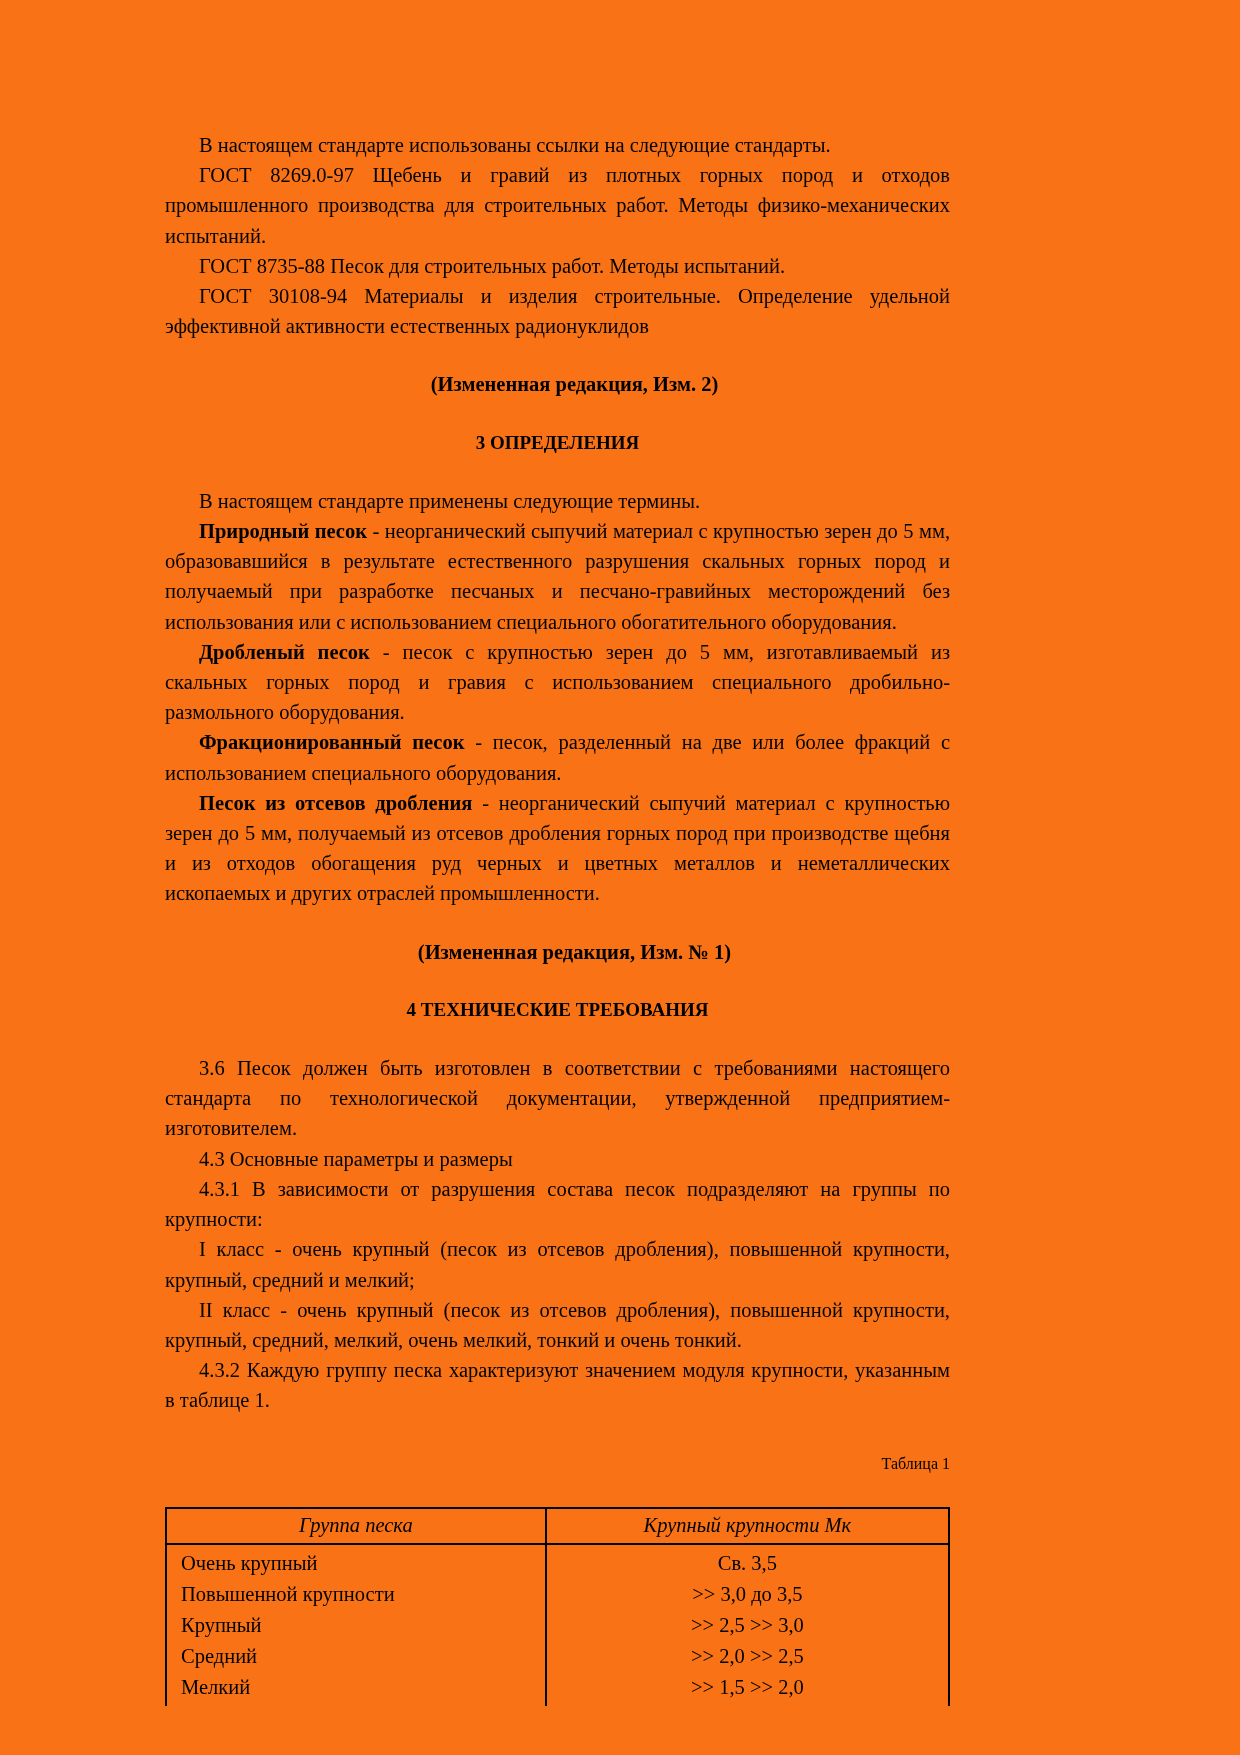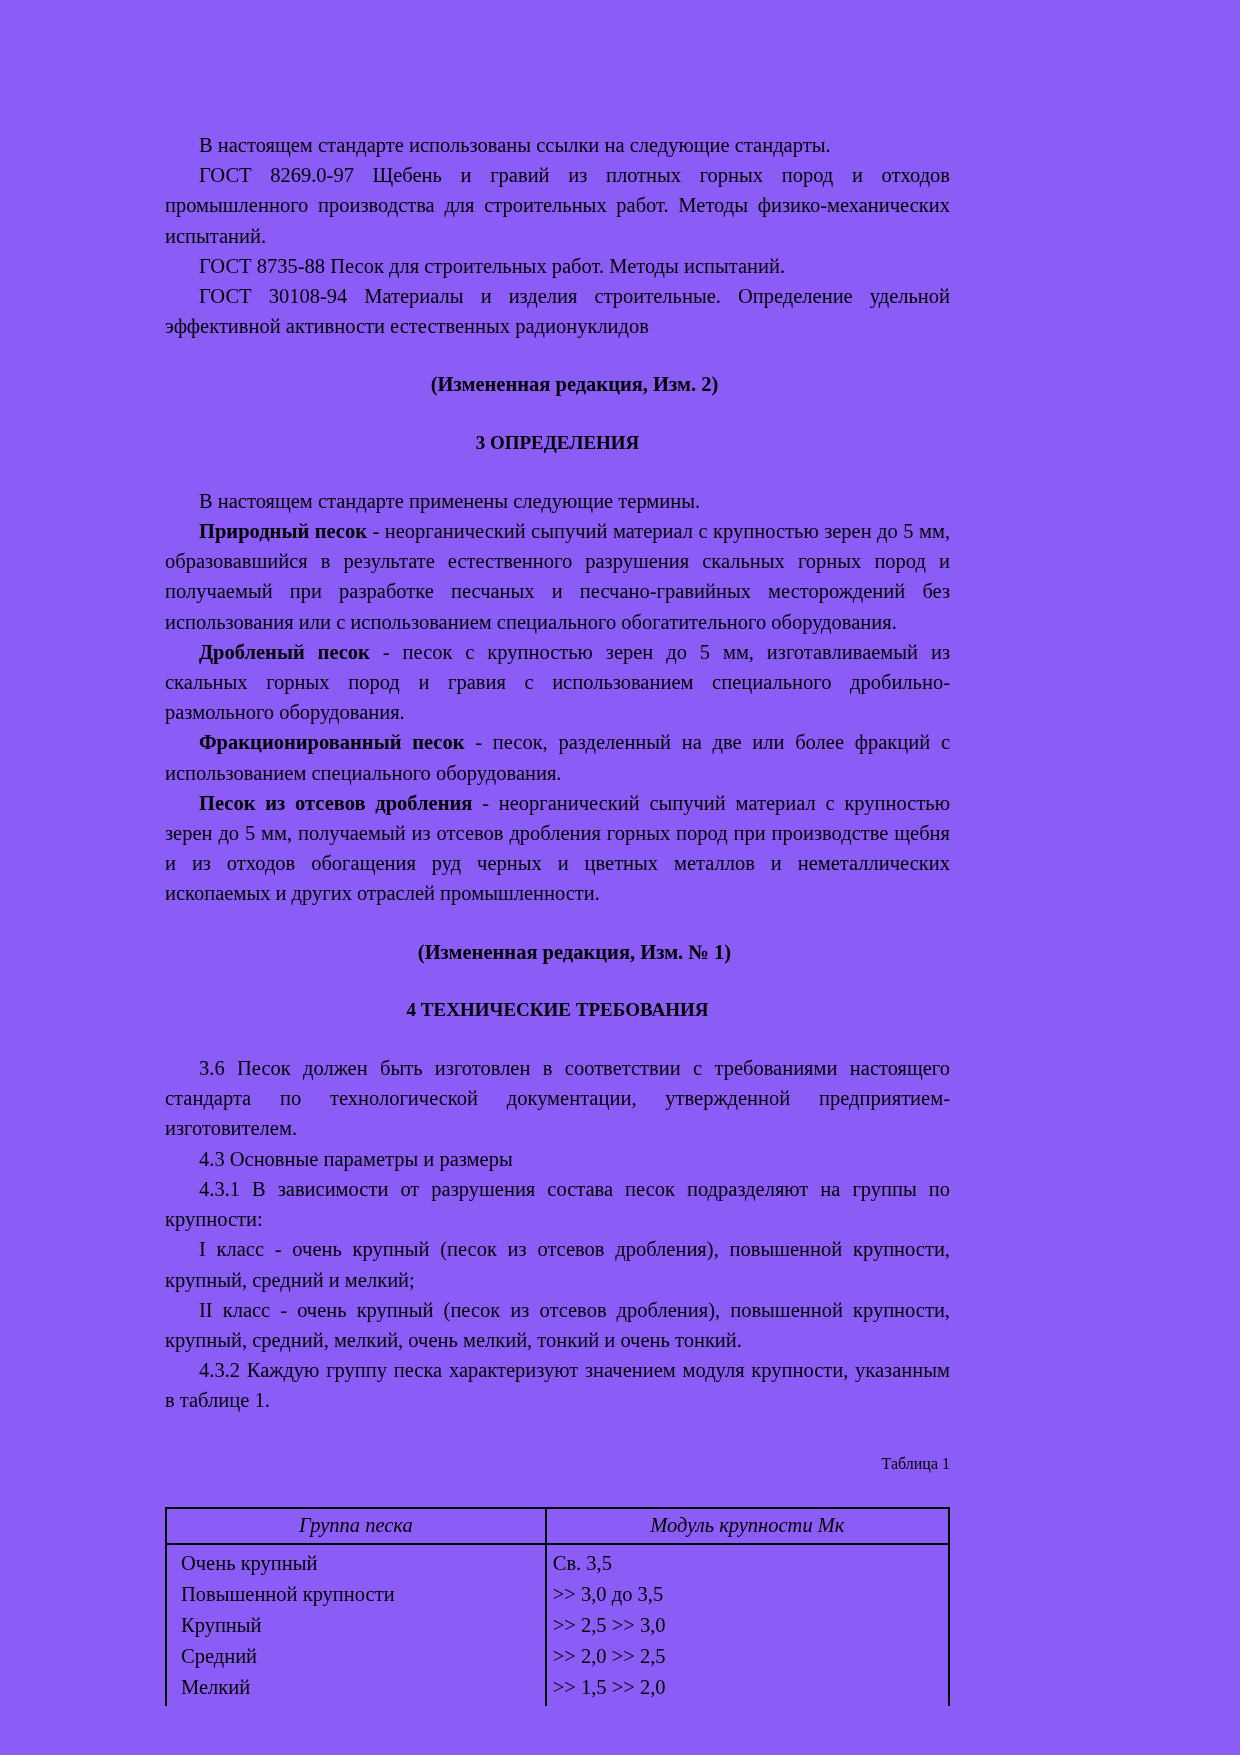--- a/index.html
+++ b/index.html
@@ -8,21 +8,21 @@
     background: #ffffff;
   }
   body {
     font-family: "Liberation Serif", "DejaVu Serif", serif;
     color: #000000;
   }
   .page {
     position: relative;
     width: 1240px;
     height: 1755px;
-    background: #8b5cf6;
+    background: #f97316;
     box-sizing: border-box;
     overflow: hidden;
   }
   .content {
     position: absolute;
     left: 165px;
     top: 130px;
     width: 785px;
   }
   p {
@@ -78,21 +78,21 @@
     padding: 2px 6px 3px 6px;
     font-style: italic;
   }
   table.doc-table .cl {
     text-align: left;
     padding: 1px 6px 1px 14px;
     border-top: none;
     border-bottom: none;
   }
   table.doc-table .cc {
-    text-align: left;
+    text-align: center;
     padding: 1px 6px 1px 6px;
     border-top: none;
     border-bottom: none;
   }
   table.doc-table tbody tr:last-child .cl,
   table.doc-table tbody tr:last-child .cc {
     padding-bottom: 4px;
   }
   table.doc-table tbody tr:first-child .cl,
   table.doc-table tbody tr:first-child .cc {
@@ -150,21 +150,21 @@
     <div class="gap-md"></div>
     <div class="tbl-wrap">
       <table class="doc-table">
         <colgroup>
             <col class="col-a">
             <col class="col-b">
           </colgroup>
         <thead>
           <tr>
             <th class="hdr">Группа песка</th>
-            <th class="hdr">Модуль крупности Мк</th>
+            <th class="hdr">Крупный крупности Мк</th>
           </tr>
         </thead>
         <tbody>
           <tr>
             <td class="cl">Очень крупный</td>
             <td class="cc">Св. 3,5</td>
           </tr>
           <tr>
             <td class="cl">Повышенной крупности</td>
             <td class="cc">&gt;&gt;  3,0 до 3,5</td>

